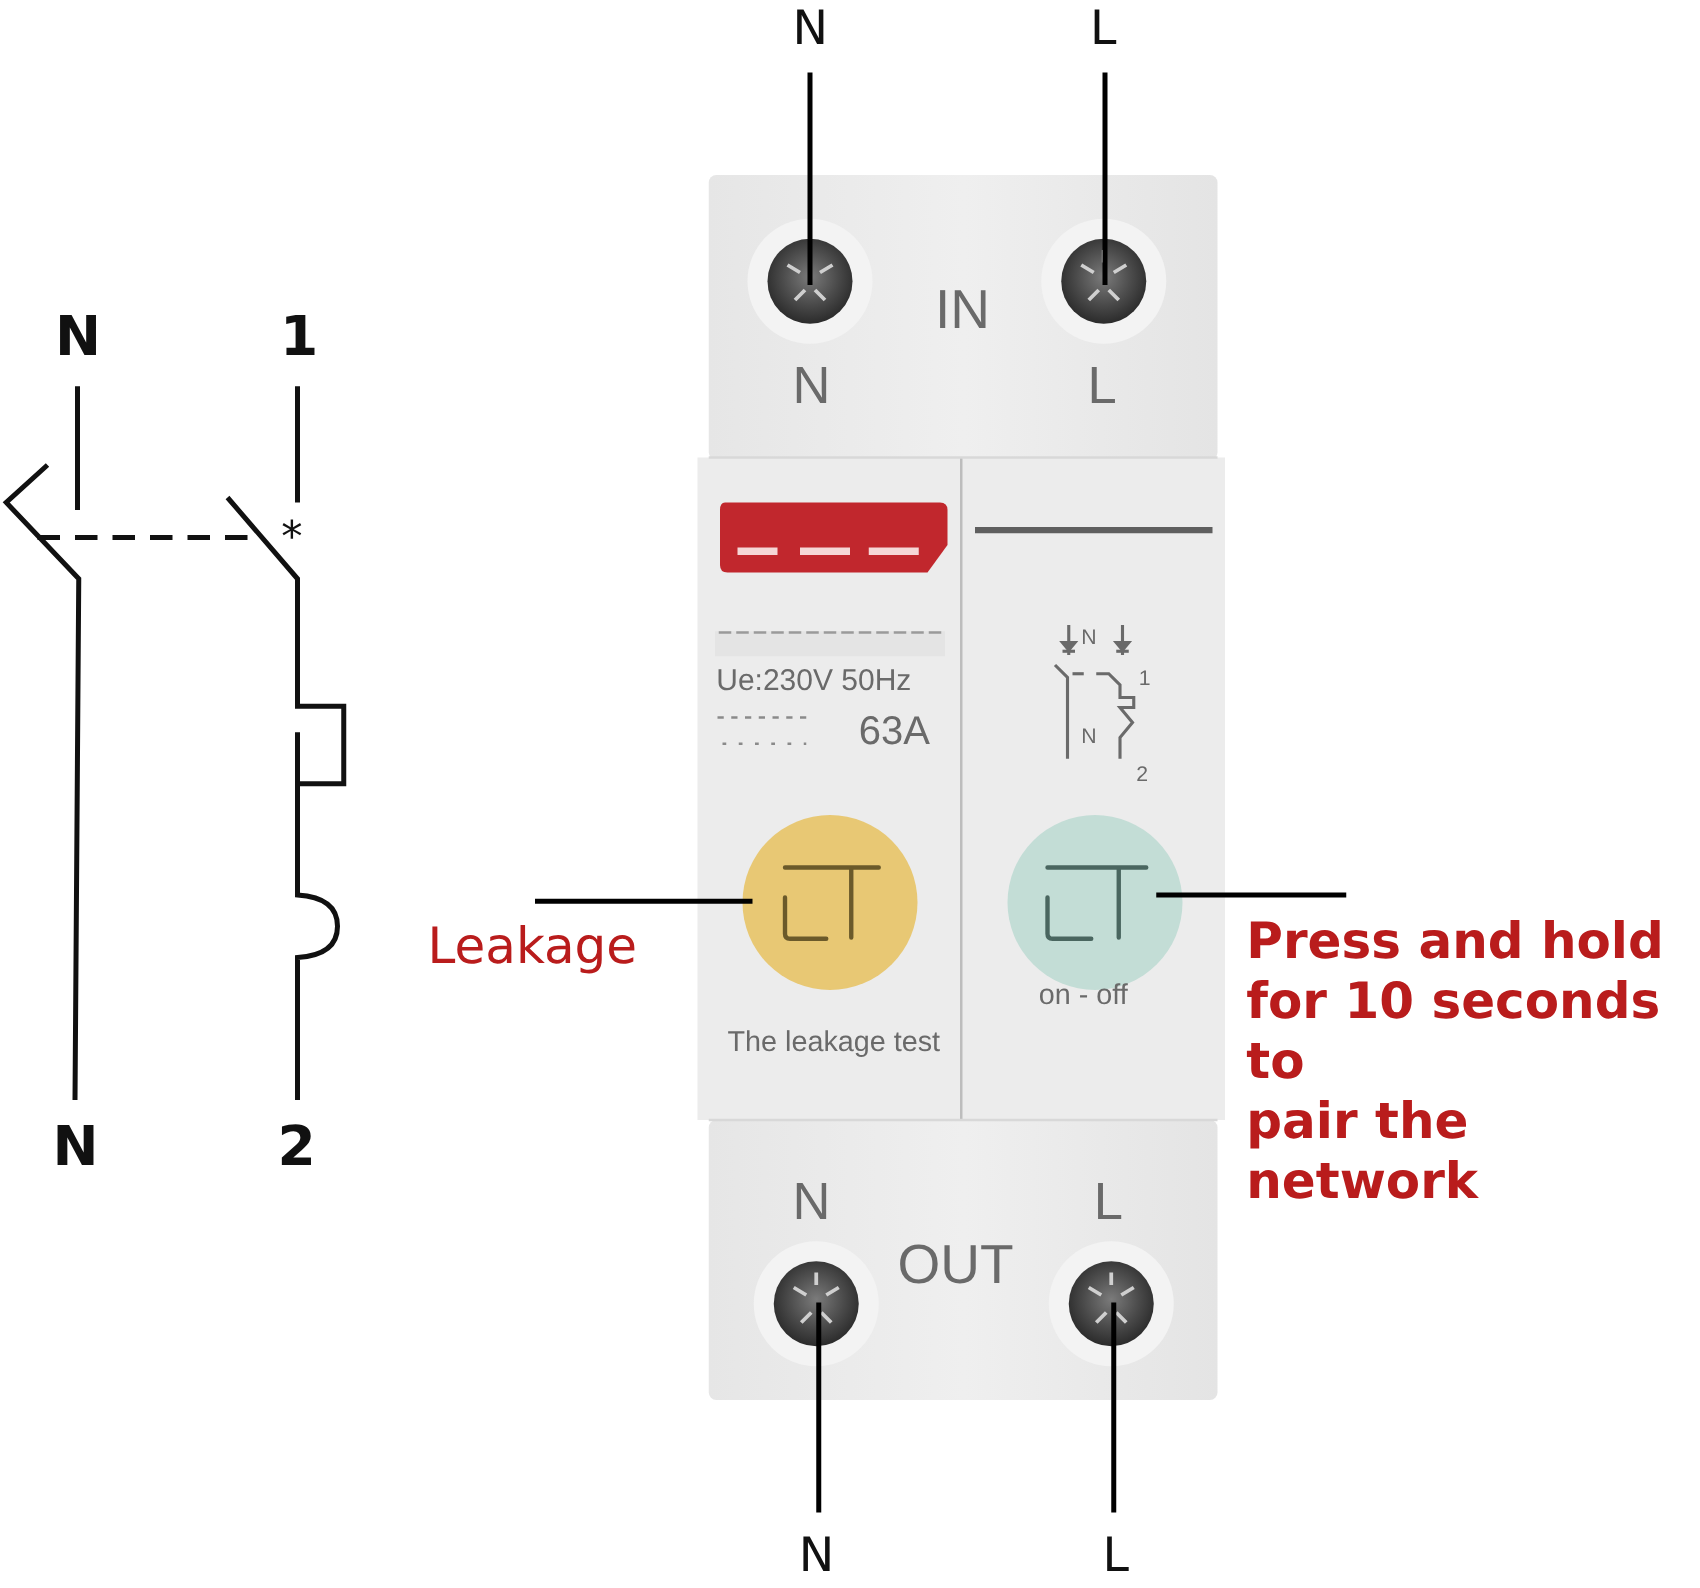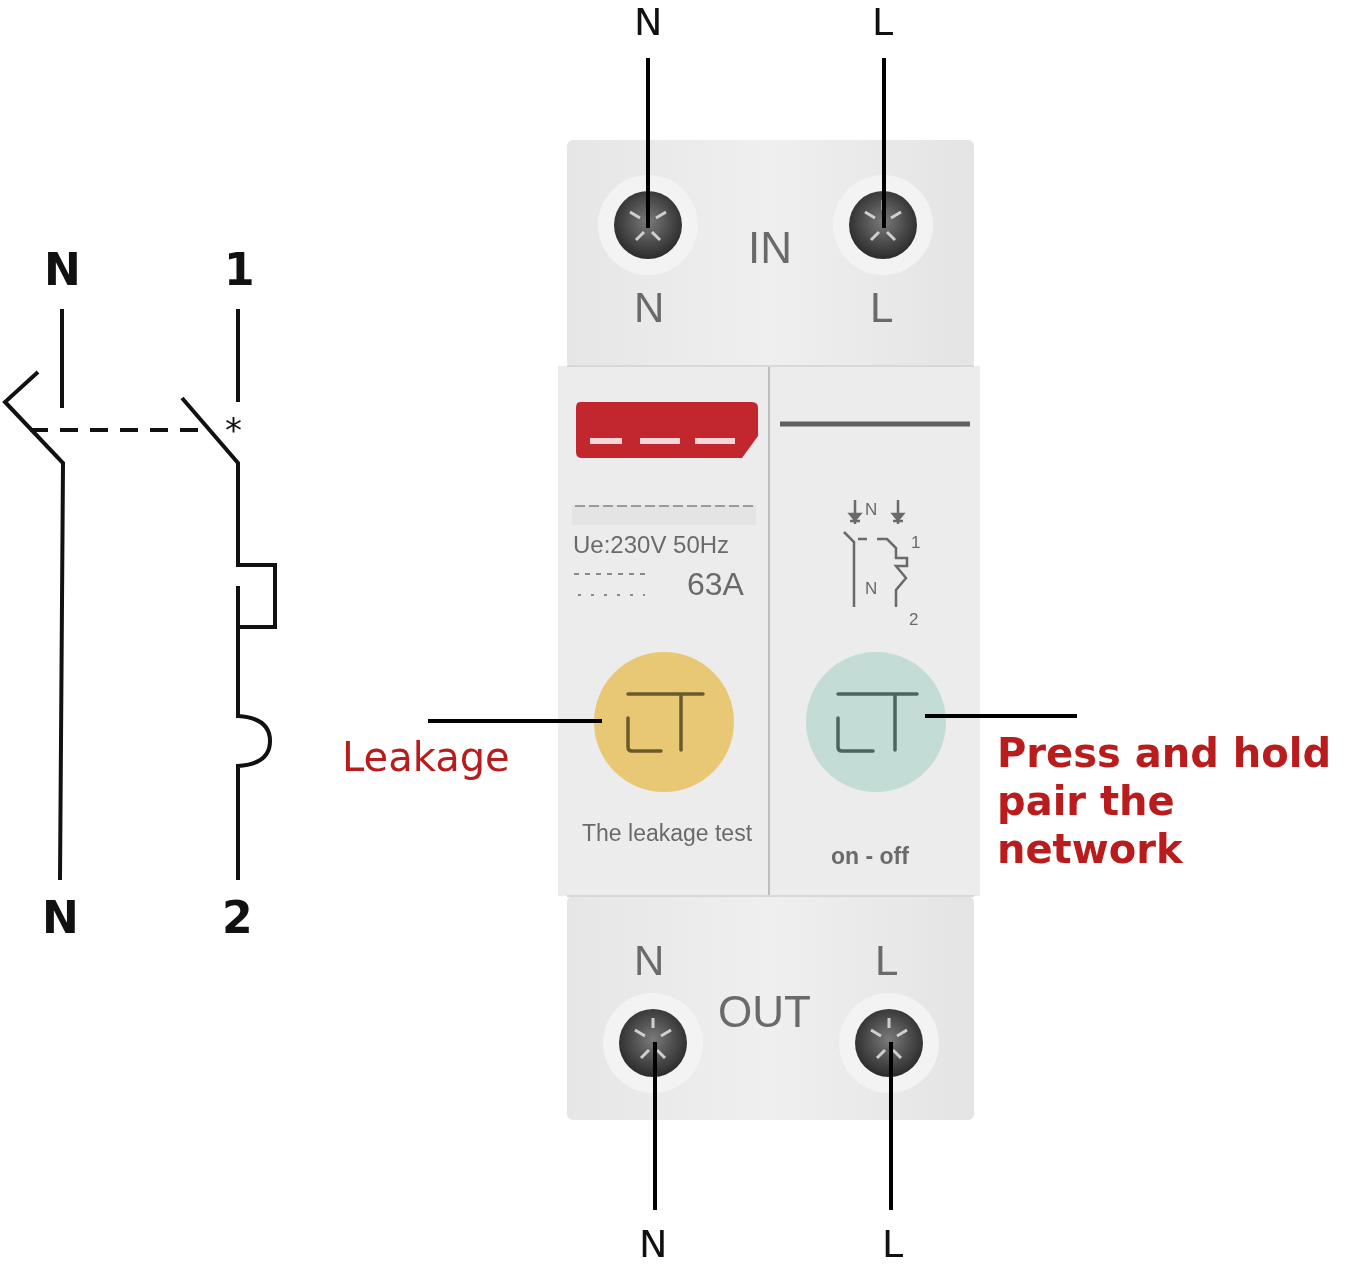--- a/index.html
+++ b/index.html
@@ -130,25 +130,26 @@
 
 <div class="abs dev-text" style="left:573px;top:531px;font-size:24px;text-align:right;">Ue:230V 50Hz</div>
 <div class="abs dev-text" style="left:687px;top:566px;font-size:32px;">63A</div>
 
 <div class="abs dev-text" style="left:865px;top:500px;font-size:17px;">N</div>
 <div class="abs dev-text" style="left:865px;top:579px;font-size:17px;">N</div>
 <div class="abs dev-text" style="left:911px;top:533px;font-size:17px;">1</div>
 <div class="abs dev-text" style="left:909px;top:610px;font-size:17px;">2</div>
 
 <div class="abs dev-text" style="left:582px;top:820px;font-size:23px;">The leakage test</div>
-<div class="abs dev-text" style="left:831px;top:843px;font-size:23px;font-weight:bold;">on - off</div>
+<div class="abs dev-text" style="left:831px;top:782px;font-size:23px;">on - off</div>
 
 <div class="abs dev-text" style="left:634px;top:937px;font-size:42px;">N</div>
 <div class="abs dev-text" style="left:875px;top:937px;font-size:42px;">L</div>
 <div class="abs dev-text" style="left:718px;top:987px;font-size:44px;">OUT</div>
 
 <div class="abs callout" style="left:342px;top:733px;">
   <div>Leakage</div>
 </div>
 <div class="abs callout" style="left:997px;top:729px;font-weight:bold;">
   <div>Press and hold</div>
+  <div>for 10 seconds to</div>
   <div>pair the network</div>
 </div>
 
 </body></html>

